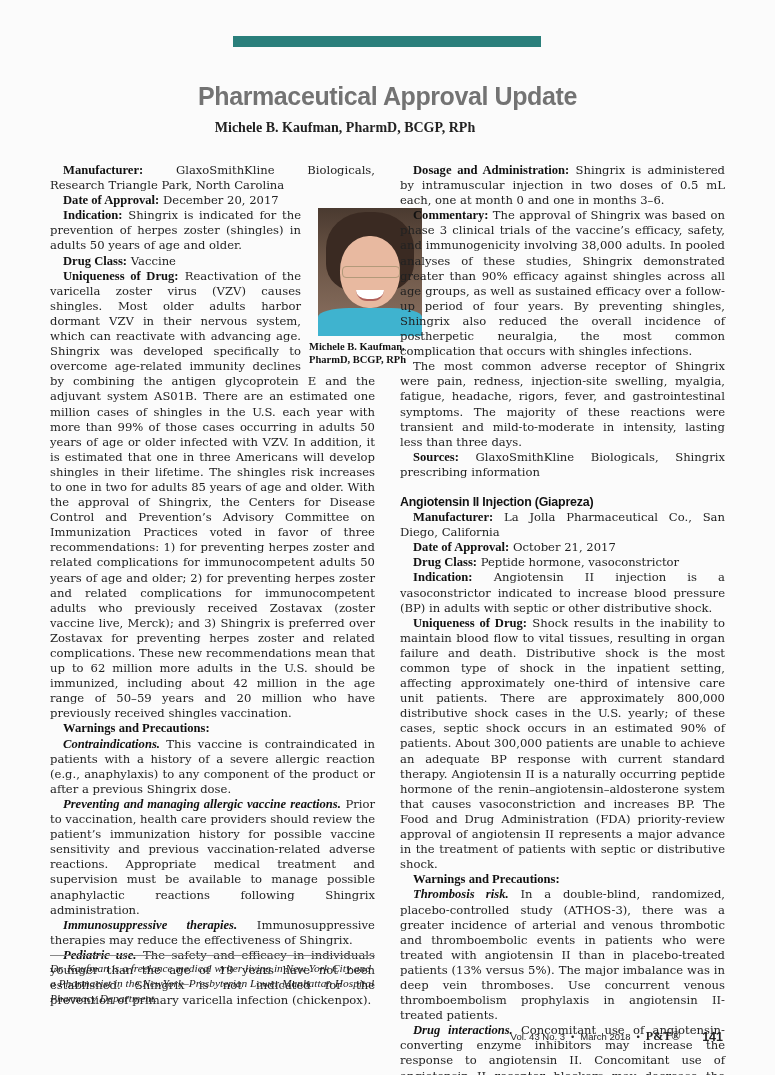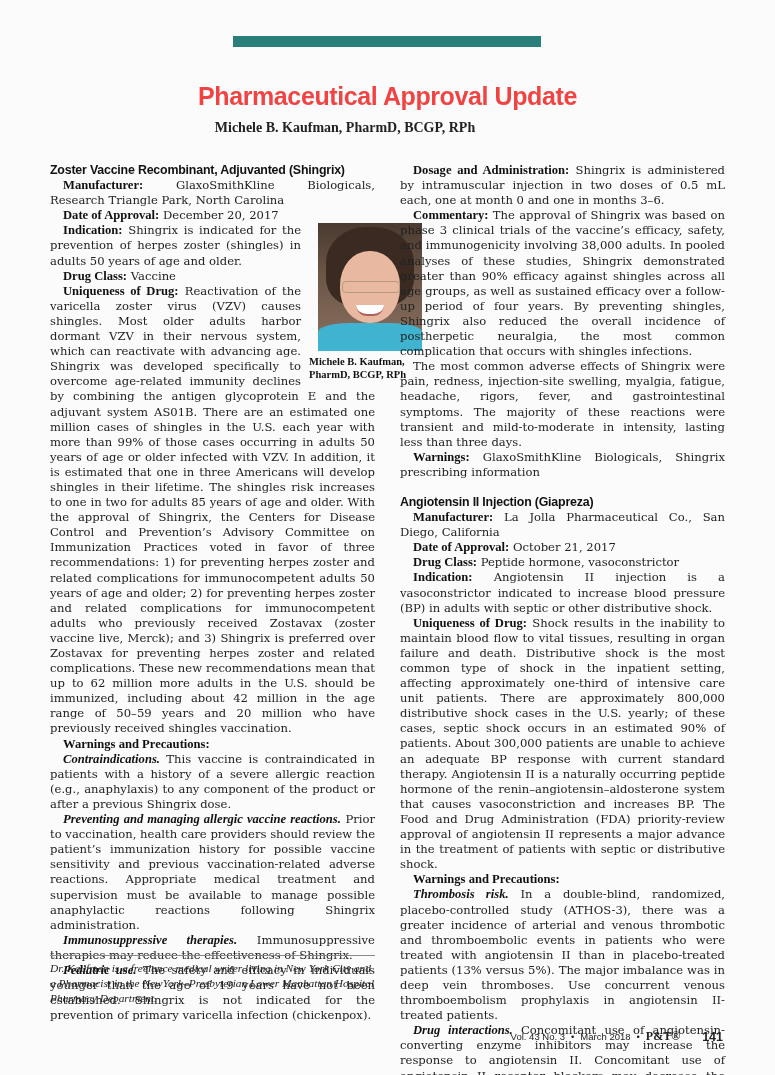--- a/index.html
+++ b/index.html
@@ -1,21 +1,21 @@
 <!DOCTYPE html>
 <html><head>
 <meta charset="utf-8">
 <style>
   html, body { margin: 0; padding: 0; background: #fbfbfb; }
   body { width: 775px; height: 1075px; position: relative; overflow: hidden;
          font-family: "DejaVu Serif", "Liberation Serif", serif; color: #222; }
   .topbar { position: absolute; left: 233px; top: 36px; width: 308px; height: 11px; background: #2a7f7b; }
   .title { position: absolute; left: 0; width: 775px; top: 82px; text-align: center;
            font-family: "Liberation Sans", "DejaVu Sans", sans-serif; font-weight: bold;
-           font-size: 25px; letter-spacing: -0.4px; color: #ef4444; }
+           font-size: 25px; letter-spacing: -0.4px; color: #737373; }
   .byline { position: absolute; left: 0; width: 690px; top: 120px; text-align: center;
             font-family: "Liberation Serif", serif; font-weight: bold; font-size: 14px; color: #222; }
   .col { position: absolute; top: 163px; font-size: 11.6px; line-height: 15.1px; text-align: justify; }
   .col.left { left: 50px; width: 325px; }
   .col.right { left: 400px; width: 325px; }
   .col p { margin: 0; text-indent: 13px; }
   .col p.noindent { text-indent: 0; }
   .sec-head { font-family: "Liberation Sans", "DejaVu Sans", sans-serif; font-weight: bold; font-size: 12.4px;
               letter-spacing: -0.2px; color: #111; margin: 0; }
   .lbl { font-family: "Liberation Serif", serif; font-weight: bold; font-size: 12.6px; color: #111; }
@@ -39,21 +39,20 @@
   .folio .pg { font-weight: bold; font-size: 12.5px; margin-left: 16px; }
 </style>
 </head>
 <body>
 
 <div class="topbar" style="background: rgb(42, 127, 123);"></div>
 <div class="title">Pharmaceutical Approval Update</div>
 <div class="byline">Michele B. Kaufman, PharmD, BCGP, RPh</div>
 
 <div class="col left">
-  <p class="noindent sec-head">Zoster Vaccine Recombinant, Adjuvanted (Shingrix)</p>
   <p><span class="lbl">Manufacturer:</span><span> GlaxoSmithKline Biologicals, Research Triangle Park, North Carolina</span></p>
   <p><span class="lbl">Date of Approval:</span><span> December 20, 2017</span></p>
   <div class="photo-wrap">
     <div class="photo">
       <div class="hair"></div>
         <div class="face"></div>
         <div class="glasses"></div>
         <div class="smile"></div>
         <div class="shirt"></div>
     </div>
@@ -71,22 +70,22 @@
   <p><span class="ital">Immunosuppressive therapies.</span><span> Immunosuppressive therapies may reduce the effectiveness of Shingrix.</span></p>
   <p><span class="ital">Pediatric use.</span><span> The safety and efficacy in individuals younger than the age of 19 years have not been established. Shingrix is not indicated for the prevention of primary varicella infection (chickenpox).</span></p>
 </div>
 
 <div class="footnote-rule"></div>
 <div class="footnote">Dr. Kaufman is a freelance medical writer living in New York City and a Pharmacist in the NewYork–Presbyterian Lower Manhattan Hospital Pharmacy Department.</div>
 
 <div class="col right">
   <p><span class="lbl">Dosage and Administration:</span><span> Shingrix is administered by intramuscular injection in two doses of 0.5 mL each, one at month 0 and one in months 3–6.</span></p>
   <p style="padding-left:0;"><span class="lbl">Commentary:</span><span> The approval of Shingrix was based on phase 3 clinical trials of the vaccine’s efficacy, safety, and immunogenicity involving 38,000 adults. In pooled analyses of these studies, Shingrix demonstrated greater than 90% efficacy against shingles across all age groups, as well as sustained efficacy over a follow-up period of four years. By preventing shingles, Shingrix also reduced the overall incidence of postherpetic neuralgia, the most common complication that occurs with shingles infections.</span></p>
-  <p>The most common adverse effects of Shingrix were pain, redness, injection-site swelling, myalgia, fatigue, headache, rigors, fever, and gastrointestinal symptoms. The majority of these reactions were transient and mild-to-moderate in intensity, lasting less than three days.</p>
-  <p><span class="lbl">Warnings:</span><span> GlaxoSmithKline Biologicals, Shingrix prescribing information</span></p>
+  <p>The most common adverse receptor of Shingrix were pain, redness, injection-site swelling, myalgia, fatigue, headache, rigors, fever, and gastrointestinal symptoms. The majority of these reactions were transient and mild-to-moderate in intensity, lasting less than three days.</p>
+  <p><span class="lbl">Sources:</span><span> GlaxoSmithKline Biologicals, Shingrix prescribing information</span></p>
   <div class="gap"></div>
   <p class="noindent sec-head">Angiotensin II Injection (Giapreza)</p>
   <p><span class="lbl">Manufacturer:</span><span> La Jolla Pharmaceutical Co., San Diego, California</span></p>
   <p><span class="lbl">Date of Approval:</span><span> October 21, 2017</span></p>
   <p><span class="lbl">Drug Class:</span><span> Peptide hormone, vasoconstrictor</span></p>
   <p><span class="lbl">Indication:</span><span> Angiotensin II injection is a vasoconstrictor indicated to increase blood pressure (BP) in adults with septic or other distributive shock.</span></p>
   <p><span class="lbl">Uniqueness of Drug:</span><span> Shock results in the inability to maintain blood flow to vital tissues, resulting in organ failure and death. Distributive shock is the most common type of shock in the inpatient setting, affecting approximately one-third of intensive care unit patients. There are approximately 800,000 distributive shock cases in the U.S. yearly; of these cases, septic shock occurs in an estimated 90% of patients. About 300,000 patients are unable to achieve an adequate BP response with current standard therapy. Angiotensin II is a naturally occurring peptide hormone of the renin–angiotensin–aldosterone system that causes vasoconstriction and increases BP. The Food and Drug Administration (FDA) priority-review approval of angiotensin II represents a major advance in the treatment of patients with septic or distributive shock.</span></p>
   <p><span class="lbl">Warnings and Precautions:</span></p>
   <p><span class="ital">Thrombosis risk.</span><span> In a double-blind, randomized, placebo-controlled study (ATHOS-3), there was a greater incidence of arterial and venous thrombotic and thromboembolic events in patients who were treated with angiotensin II than in placebo-treated patients (13% versus 5%). The major imbalance was in deep vein thromboses. Use concurrent venous thromboembolism prophylaxis in angiotensin II-treated patients.</span></p>
   <p><span class="ital">Drug interactions.</span><span> Concomitant use of angiotensin-converting enzyme inhibitors may increase the response to angiotensin II. Concomitant use of angiotensin II receptor blockers may decrease the response to angiotensin II.</span></p>

